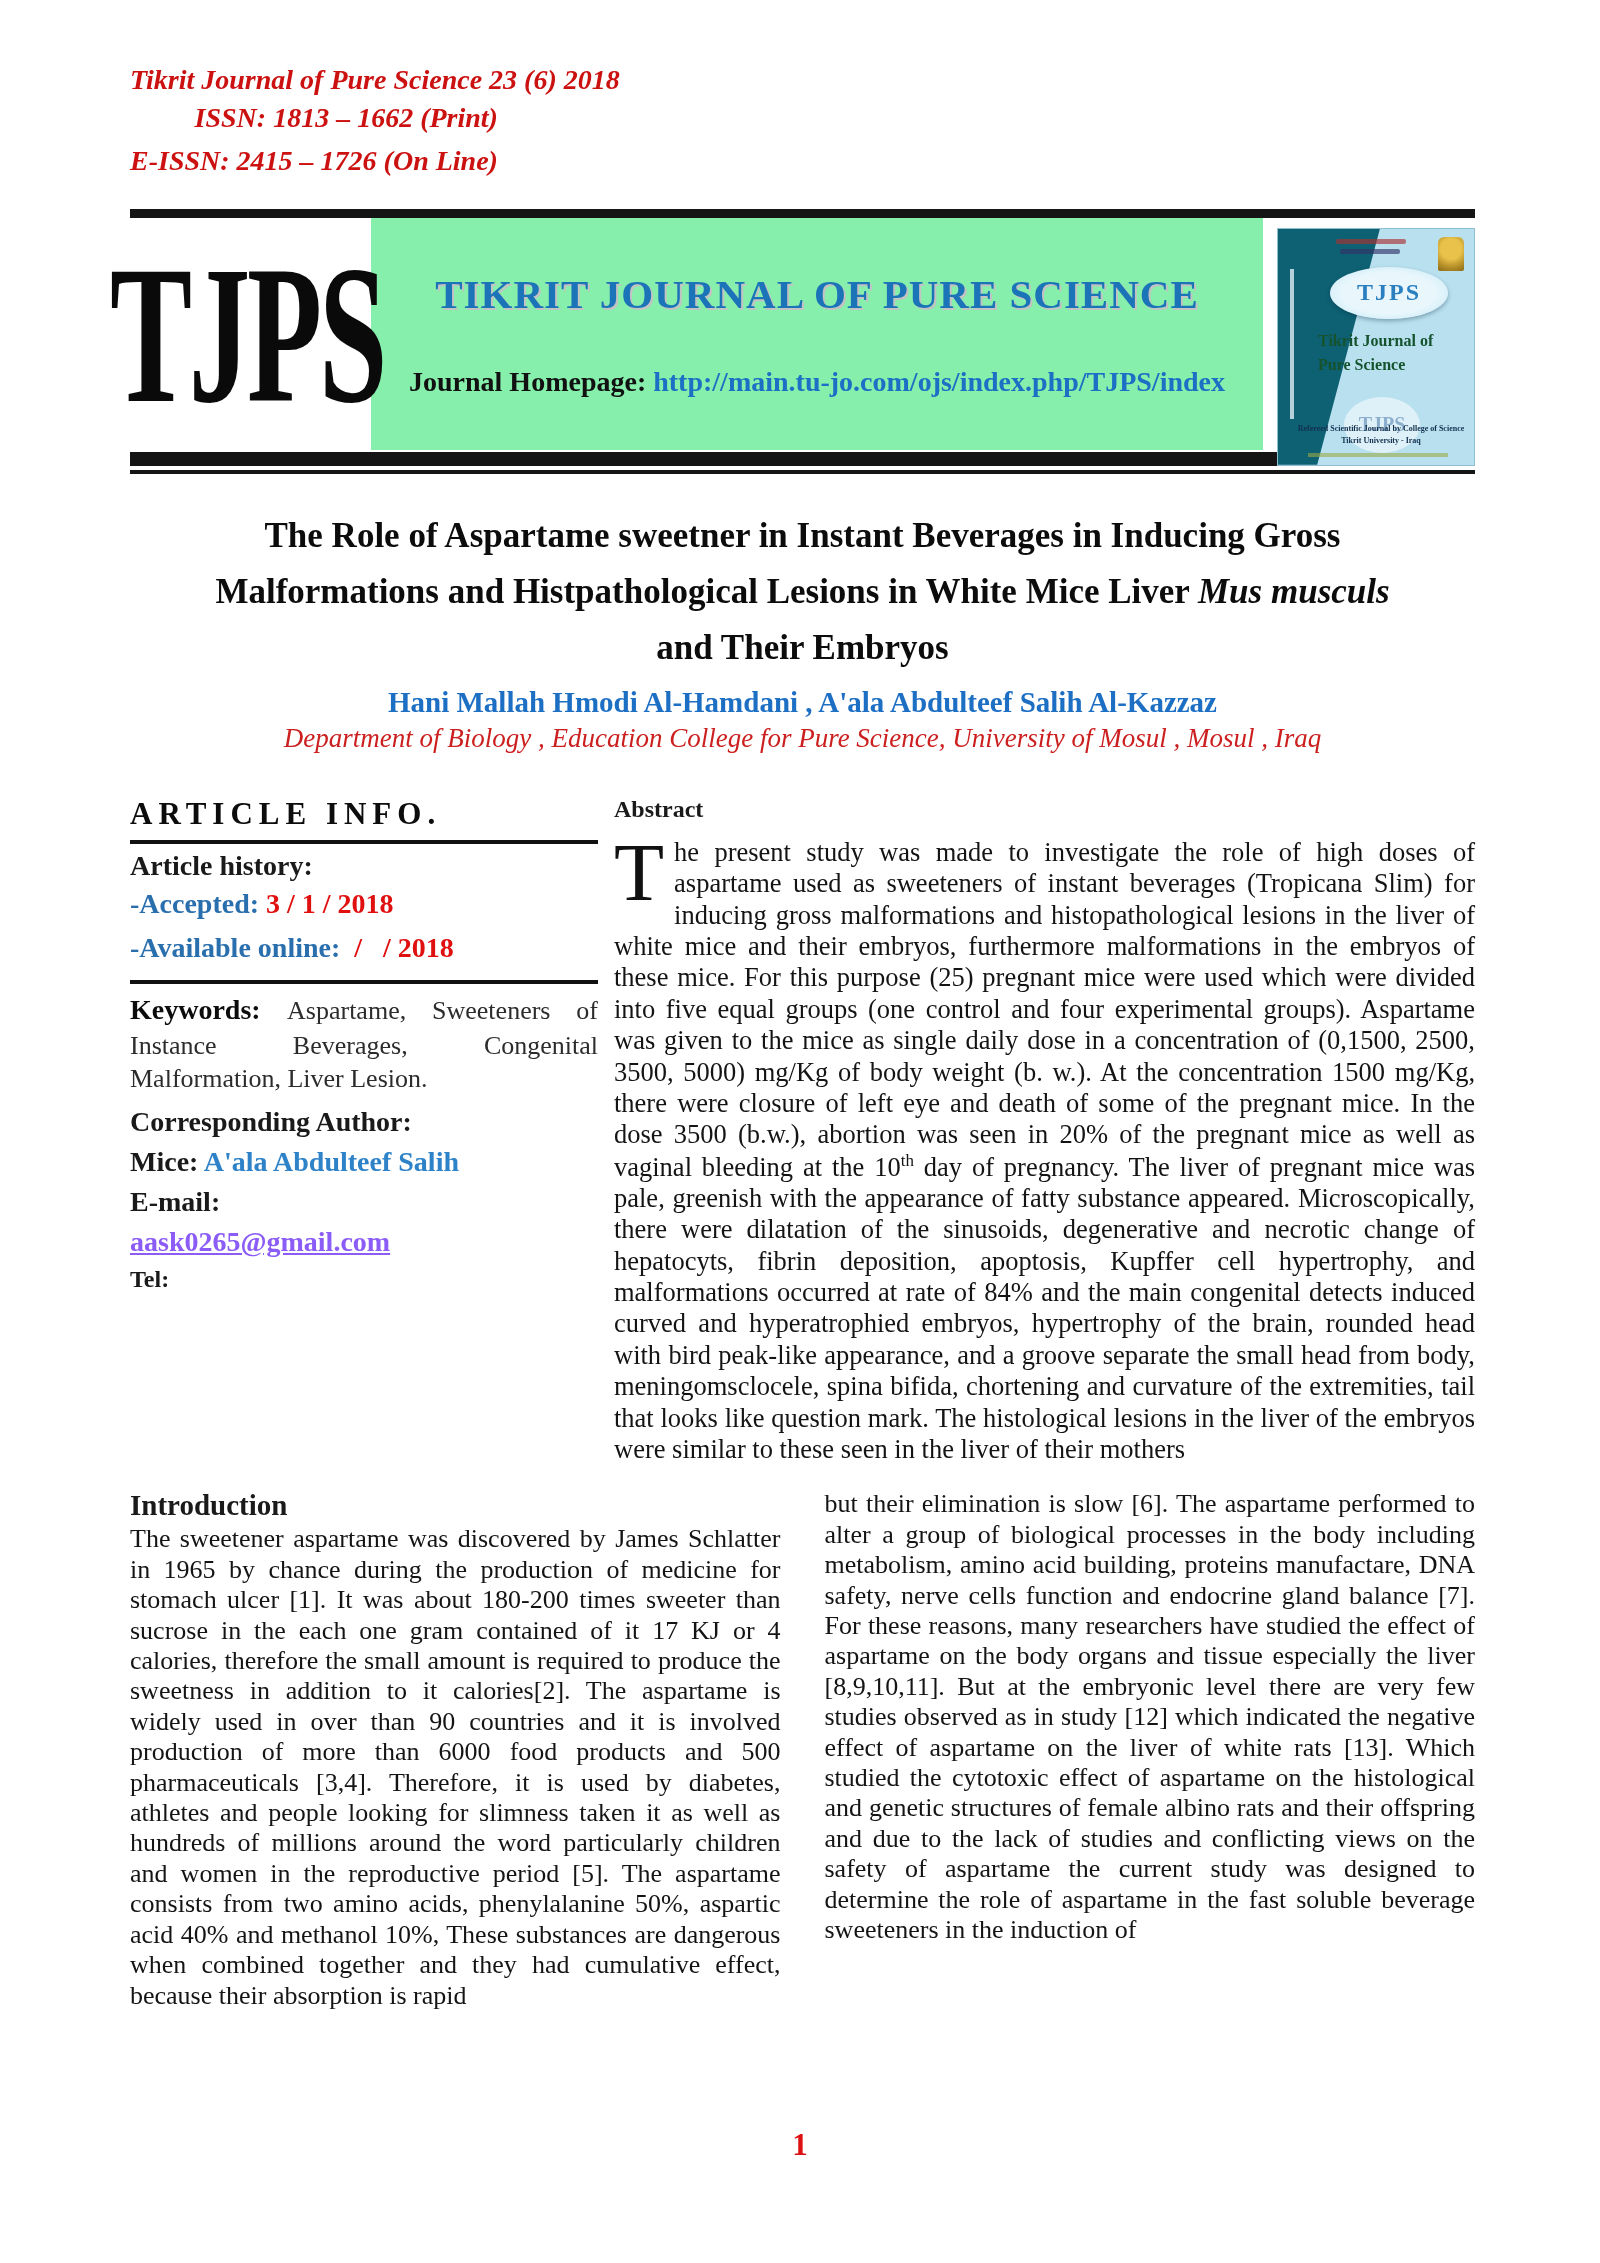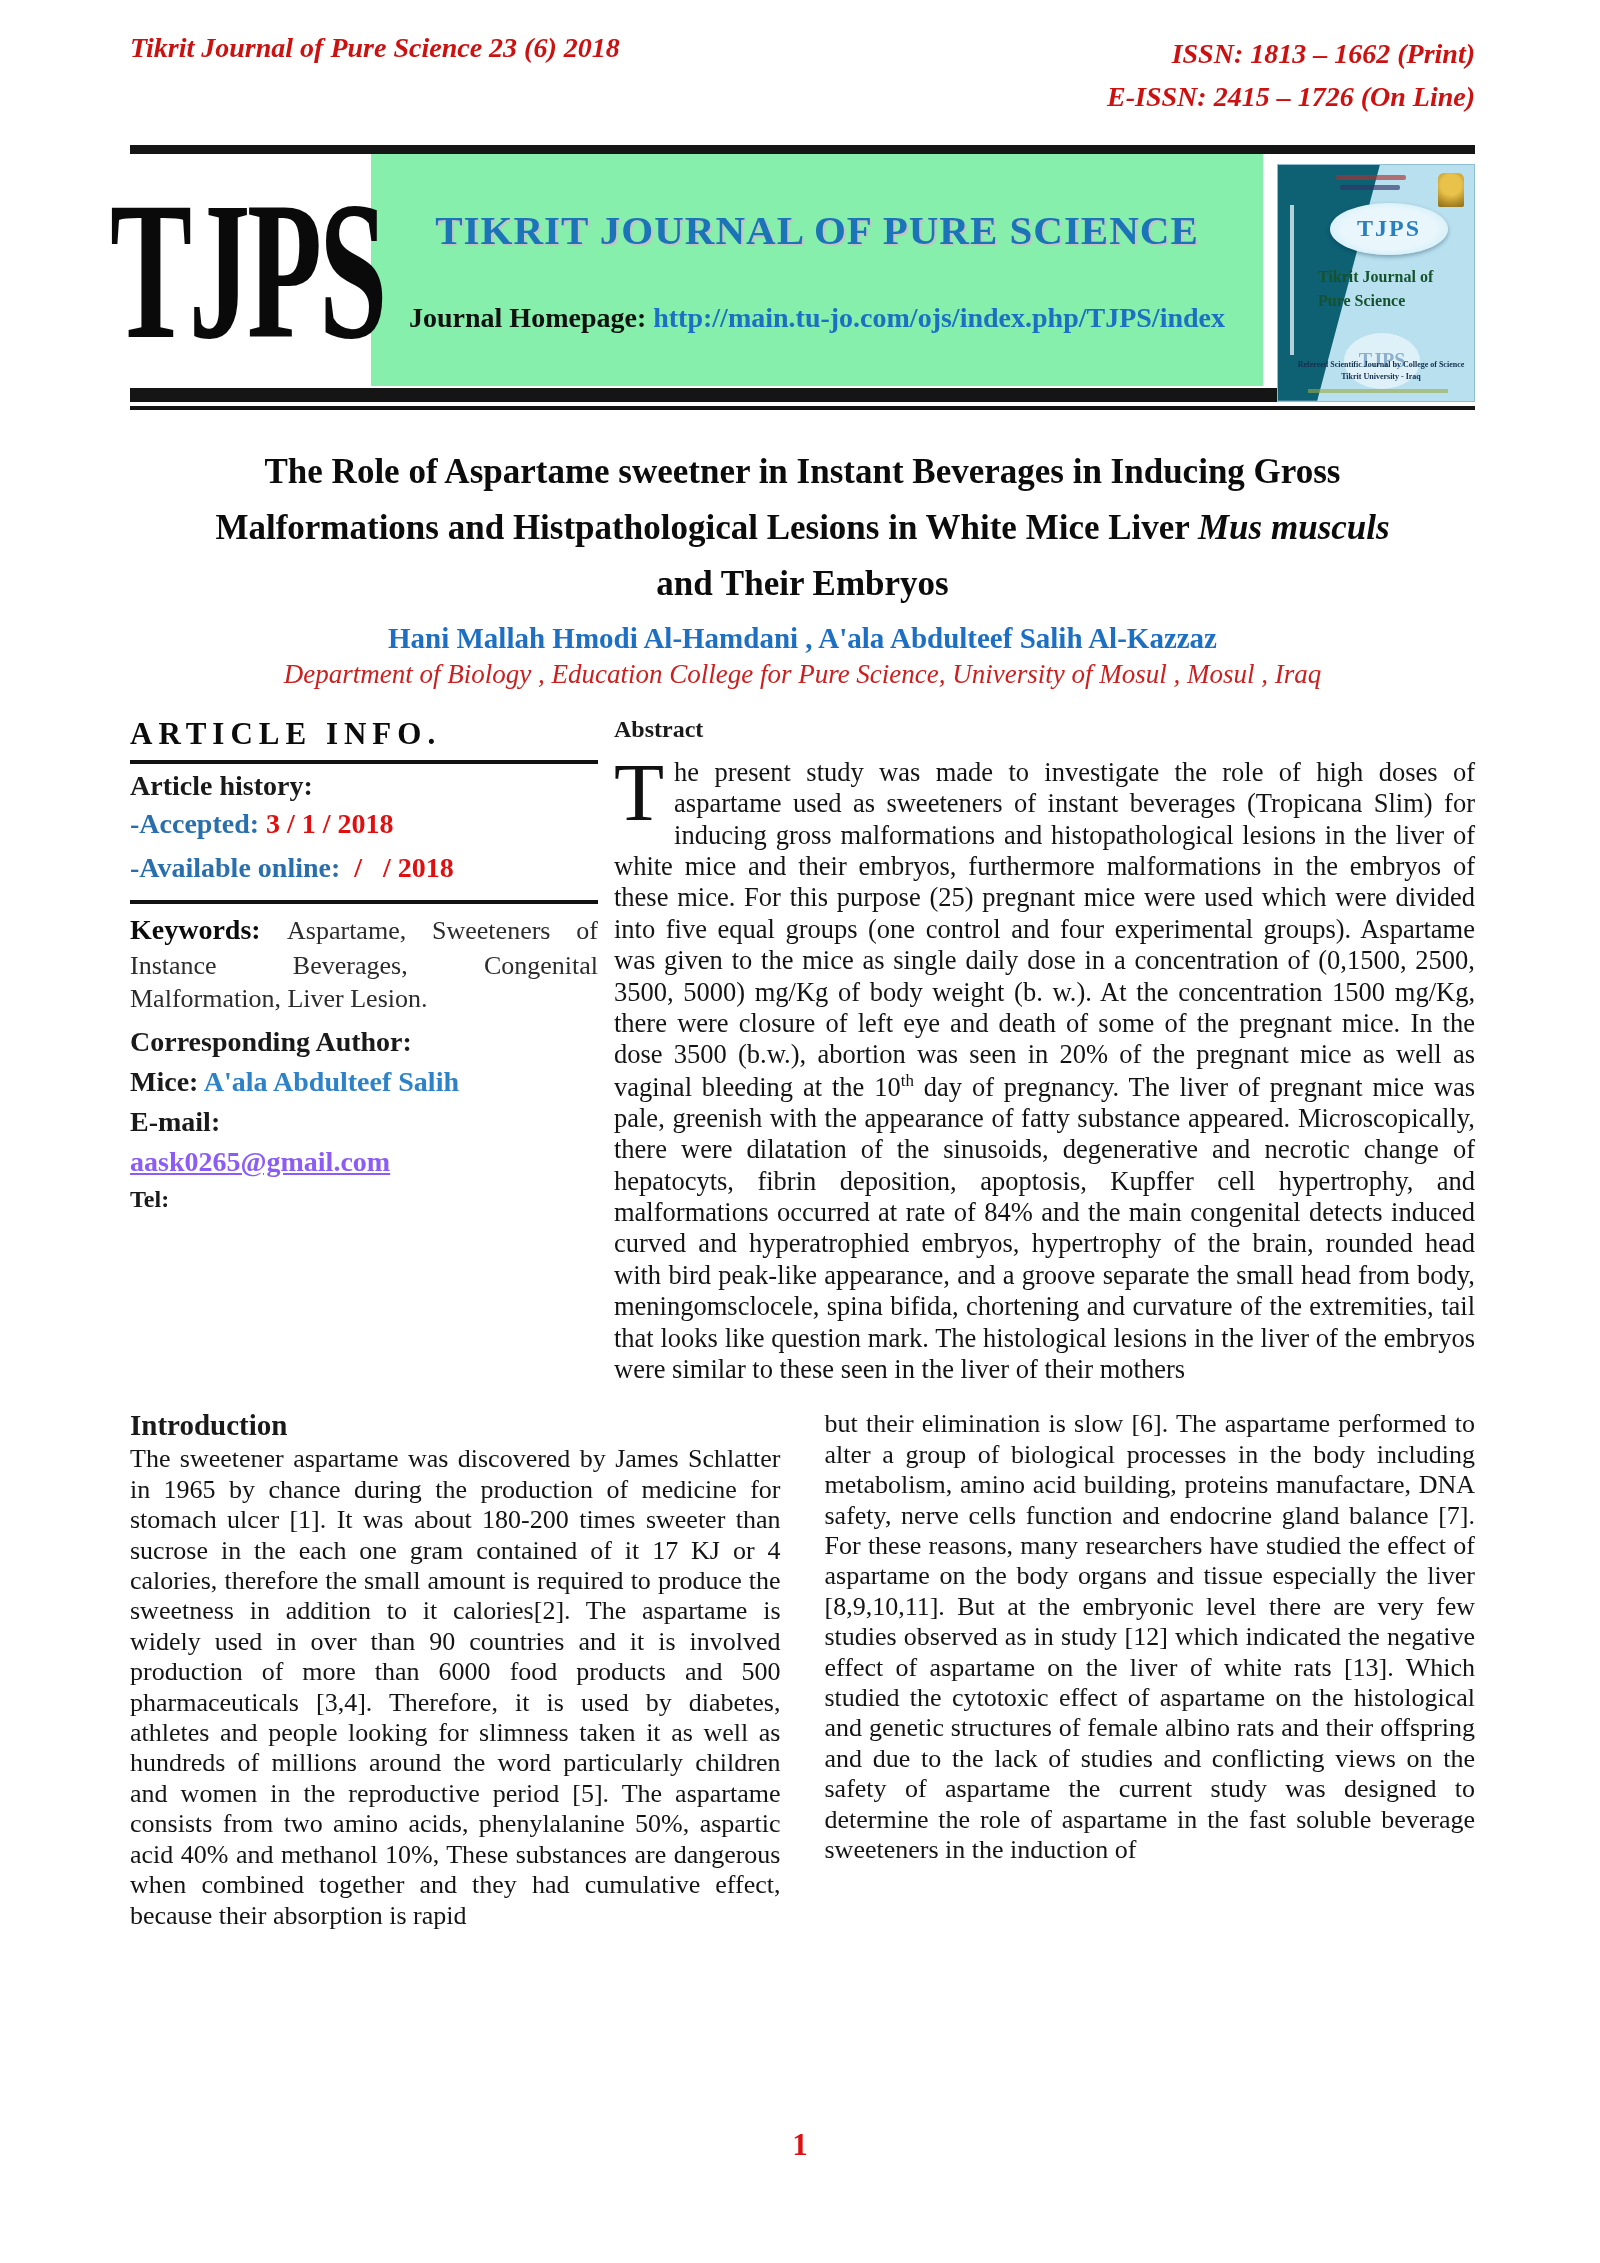--- a/index.html
+++ b/index.html
@@ -8,21 +8,21 @@
     width:1600px;height:2263px;
     margin:0 auto;
     background:#ffffff;
     font-family:"Liberation Serif", serif;
     color:#1a1a1a;
     overflow:hidden;
   }
   .content{padding:0 125px 0 130px;}
 
   
-  .top-header{display:flex;justify-content:space-between;align-items:flex-start;padding-top:32px;}
+  .top-header{display:flex;justify-content:space-between;align-items:flex-start;padding-top:64px;flex-direction:column;}
   .th-left{font-size:28px;font-weight:bold;font-style:italic;color:#cc1111;}
   .th-right{text-align:right;font-size:28px;font-weight:bold;font-style:italic;color:#cc1111;line-height:1.55;}
 
   
   .rule-top{height:9px;background:#151515;margin-top:26px;}
   .rule-bottom-thick{height:14px;background:#151515;margin-top:2px;}
   .rule-bottom-thin{height:4px;background:#151515;margin-top:4px;}
 
   
   .banner{display:flex;align-items:stretch;height:232px;}
@@ -91,21 +91,21 @@
   
   .title-block{text-align:center;margin-top:34px;}
   .article-title{
     font-size:35px;font-weight:bold;line-height:1.6;margin:0 auto;width:1230px;color:#0c0c0c;
   }
   .article-title .it{font-style:italic;}
   .authors{margin-top:10px;font-size:29px;font-weight:bold;color:#1d6fc4;}
   .affiliation{margin-top:4px;font-size:27px;font-style:italic;color:#cc2020;}
 
   
-  .main-grid{display:grid;grid-template-columns:468px 1fr;column-gap:16px;margin-top:26px;}
+  .main-grid{display:grid;grid-template-columns:468px 1fr;column-gap:16px;margin-top:42px;}
 
   .ai-heading{
     font-size:31px;font-weight:bold;letter-spacing:6px;color:#0c0c0c;
     border-bottom:4px solid #111;padding-bottom:8px;margin-bottom:6px;
   }
   .ai-history{font-size:28px;font-weight:bold;margin-top:6px;}
   .ai-row{font-size:28px;font-weight:bold;line-height:1.58;}
   .ai-label{color:#2a6fad;}
   .ai-value{color:#e01010;white-space:pre;}
   .ai-divider{border-top:4px solid #111;margin:10px 0 8px 0;}

